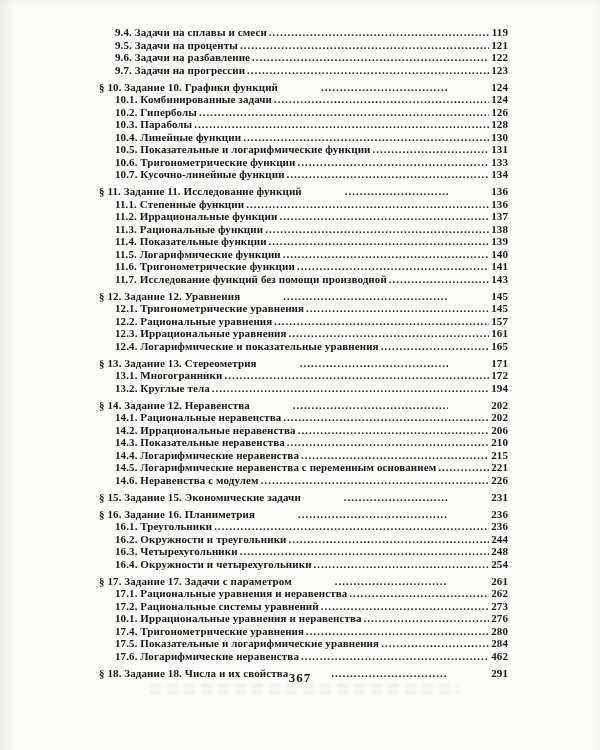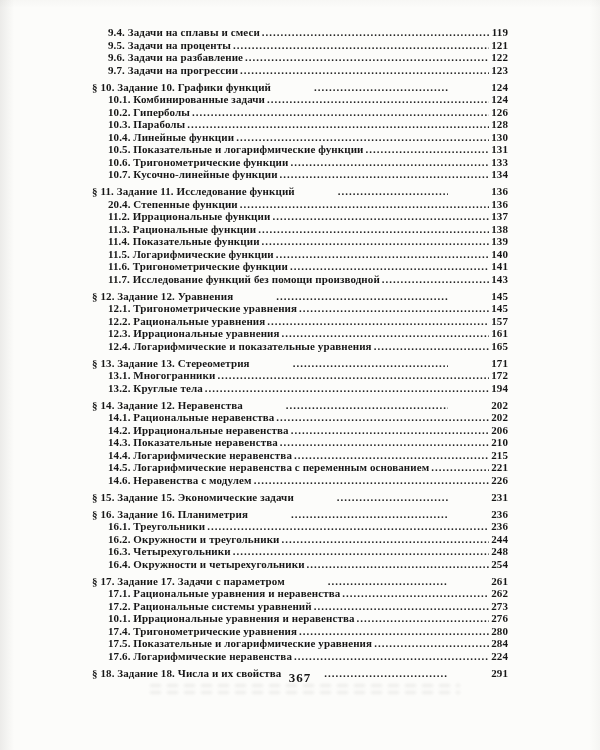--- a/index.html
+++ b/index.html
@@ -15,21 +15,21 @@
   }
   
   .page::before{
     content:"";position:absolute;inset:0;pointer-events:none;
     background:
       linear-gradient(to right, rgba(90,88,84,.10), rgba(90,88,84,0) 14px),
       linear-gradient(to left,  rgba(120,118,112,.05), rgba(120,118,112,0) 10px),
       linear-gradient(to bottom,rgba(120,118,112,.04), rgba(120,118,112,0) 8px);
   }
   .toc{
-    position:absolute;top:26px;left:92px;right:92px;
+    position:absolute;top:26px;left:99px;right:92px;
     font-size:11px;font-weight:700;line-height:12.5px;
     letter-spacing:.1px;
   }
   .row{display:flex;align-items:baseline;white-space:nowrap;height:12.5px;}
   .row.lvl-section{margin-top:4.5px;gap:41px;}
   .row.lvl-sub{padding-left:16px;}
   .label{flex:0 0 auto;}
   .leader{
     flex:1 1 auto;overflow:hidden;margin:0 2px;
     letter-spacing:1px;color:#1c1c1c;
@@ -114,21 +114,21 @@
         <span class="label">10.7. Кусочно-линейные функции</span>
         <span class="leader">............................................................................................................................................</span>
         <span class="pageno">134</span>
       </div>
       <div class="row lvl-section">
         <span class="label">§ 11. Задание 11. Исследование функций</span>
         <span class="leader">............................................................................................................................................</span>
         <span class="pageno">136</span>
       </div>
       <div class="row lvl-sub">
-        <span class="label">20.4. Степенные функции</span>
+        <span class="label">11.1. Степенные функции</span>
         <span class="leader">............................................................................................................................................</span>
         <span class="pageno">136</span>
       </div>
       <div class="row lvl-sub">
         <span class="label">11.2. Иррациональные функции</span>
         <span class="leader">............................................................................................................................................</span>
         <span class="pageno">137</span>
       </div>
       <div class="row lvl-sub">
         <span class="label">11.3. Рациональные функции</span>
@@ -286,21 +286,21 @@
         <span class="pageno">280</span>
       </div>
       <div class="row lvl-sub">
         <span class="label">17.5. Показательные и логарифмические уравнения</span>
         <span class="leader">............................................................................................................................................</span>
         <span class="pageno">284</span>
       </div>
       <div class="row lvl-sub">
         <span class="label">17.6. Логарифмические неравенства</span>
         <span class="leader">............................................................................................................................................</span>
-        <span class="pageno">224</span>
+        <span class="pageno">462</span>
       </div>
       <div class="row lvl-section">
         <span class="label">§ 18. Задание 18. Числа и их свойства</span>
         <span class="leader">............................................................................................................................................</span>
         <span class="pageno">291</span>
       </div>
     </div>
   <div class="ghost">
       <i></i>
       <i></i>

